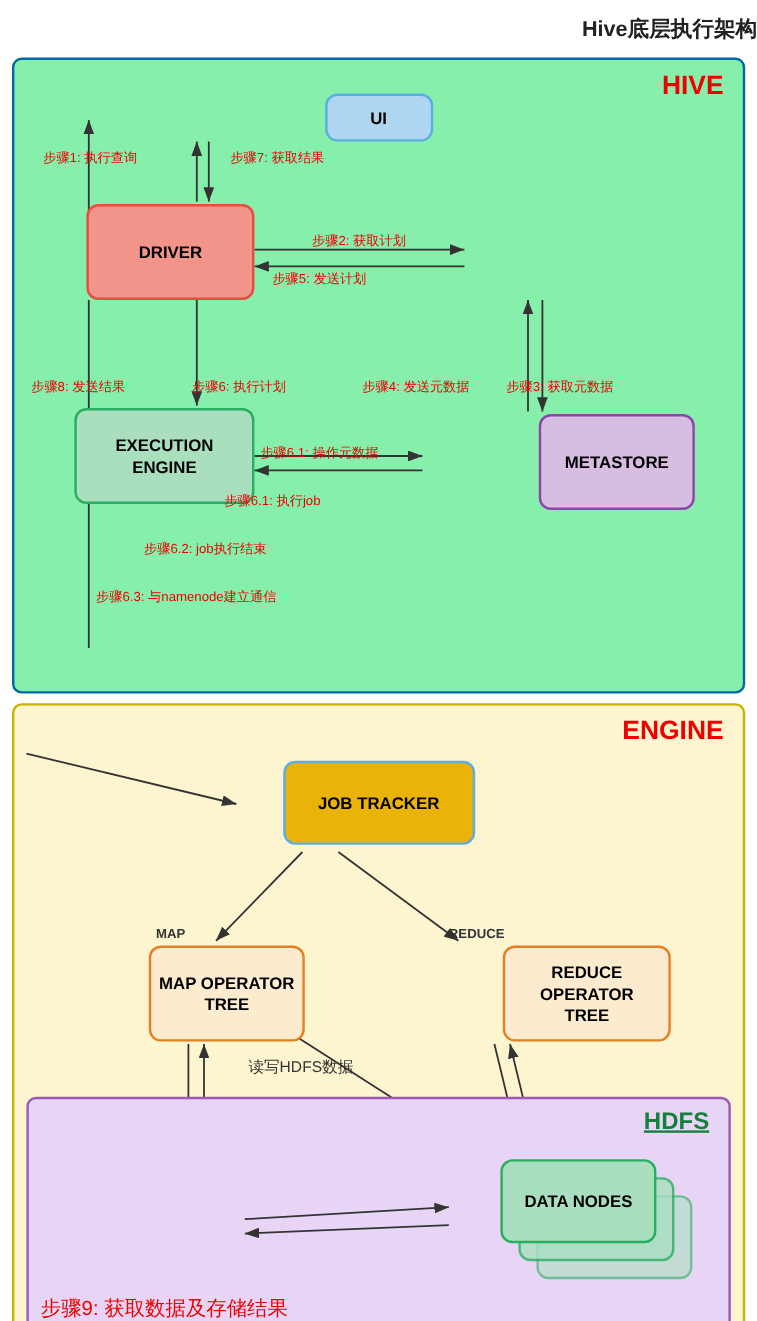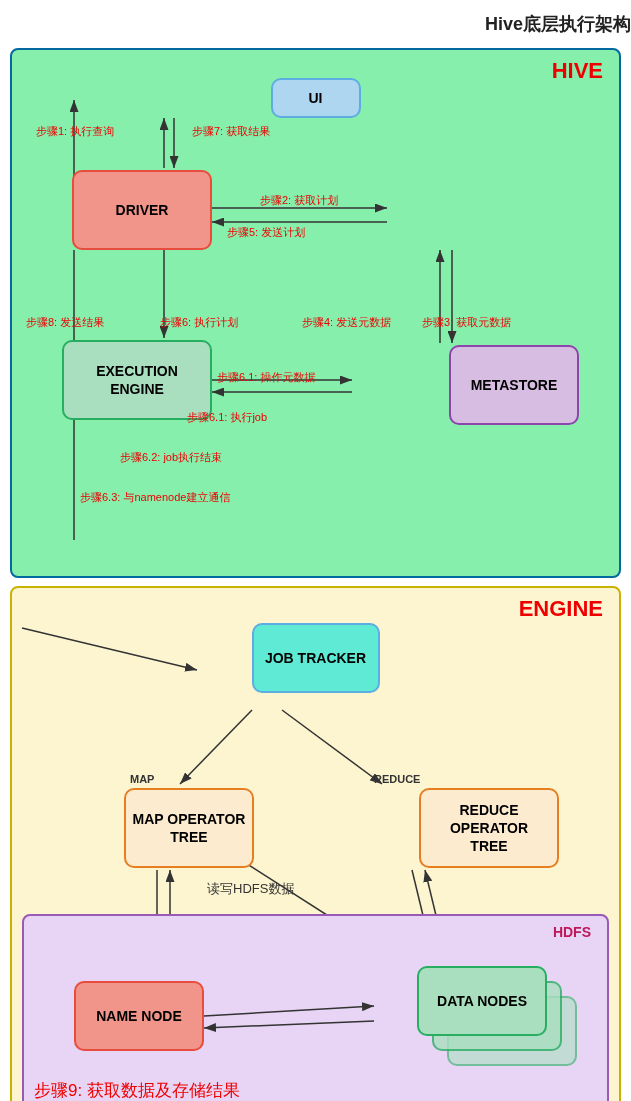--- a/index.html
+++ b/index.html
@@ -66,23 +66,24 @@
       right: 10px;
       background: #e8d5f5;
       border: 2px solid #9b59b6;
       border-radius: 8px;
       height: 200px;
     }
     .section-label-hdfs {
       position: absolute;
       top: 8px;
       right: 16px;
-      color: #be185d;
-      font-size: 14px;
-      font-weight: bold;
+      color: #15803d;
+      font-size: 20px;
+      font-weight: bold;
+      text-decoration: underline;
     }
 
     
     .box {
       position: absolute;
       border-radius: 10px;
       display: flex;
       align-items: center;
       justify-content: center;
       text-align: center;
@@ -115,24 +116,24 @@
       top: 290px; left: 50px;
     }
     .box-metastore {
       background: #d7bde2;
       border: 2px solid #8e44ad;
       width: 130px; height: 80px;
       top: 295px; right: 40px;
     }
     
     .box-jobtracker {
-      background: #5eead4;
+      background: #eab308;
       border: 2px solid #5dade2;
-      width: 128px; height: 70px;
-      top: 35px; left: 50%; transform: translateX(-50%);
+      width: 160px; height: 70px;
+      top: 46px; left: 50%; transform: translateX(-50%);
     }
     .box-map-operator {
       background: #fdebd0;
       border: 2px solid #e67e22;
       width: 130px; height: 80px;
       top: 200px; left: 80px; margin-left: 32px;
     }
     .box-reduce-operator {
       background: #fdebd0;
       border: 2px solid #e67e22;
@@ -325,23 +326,20 @@
     <div class="box box-reduce-operator">
       <span style="white-space:pre-line;">REDUCE OPERATOR
 TREE</span>
     </div>
 
     <div class="annotation-black" style="top:292px; left:195px; font-size:13px; color:#333;">读写HDFS数据</div>
 
     <div class="hdfs-section">
       <span class="section-label-hdfs">HDFS</span>
 
-      <div class="box box-namenode">
-        <span>NAME NODE</span>
-      </div>
 
       <div class="box box-datanode3" style="opacity:0.6;">
         <span></span>
       </div>
       <div class="box box-datanode2" style="opacity:0.8;">
         <span></span>
       </div>
       <div class="box box-datanode">
         <span>DATA NODES</span>
       </div>

